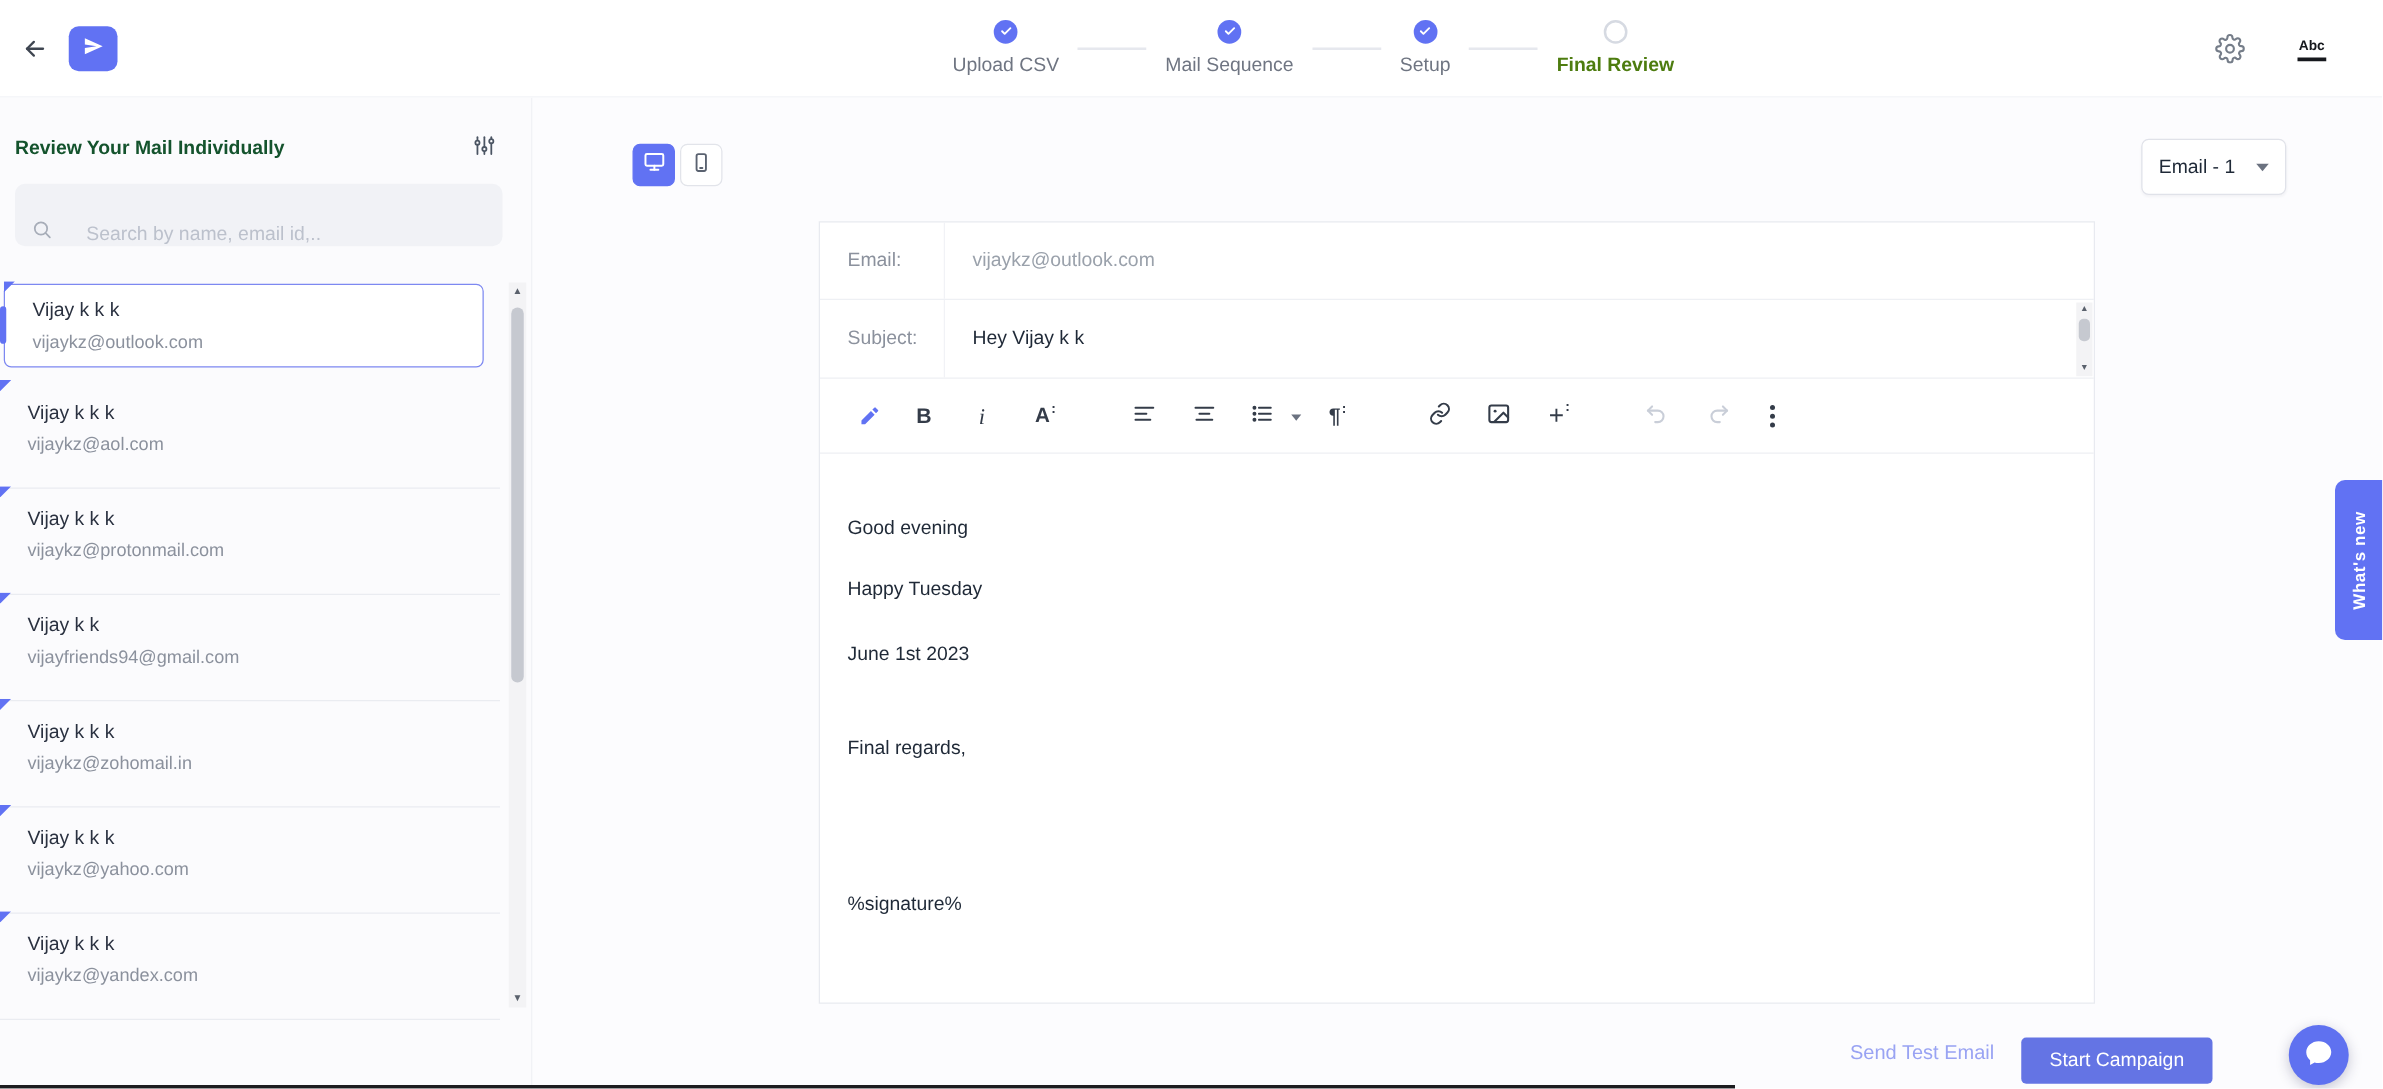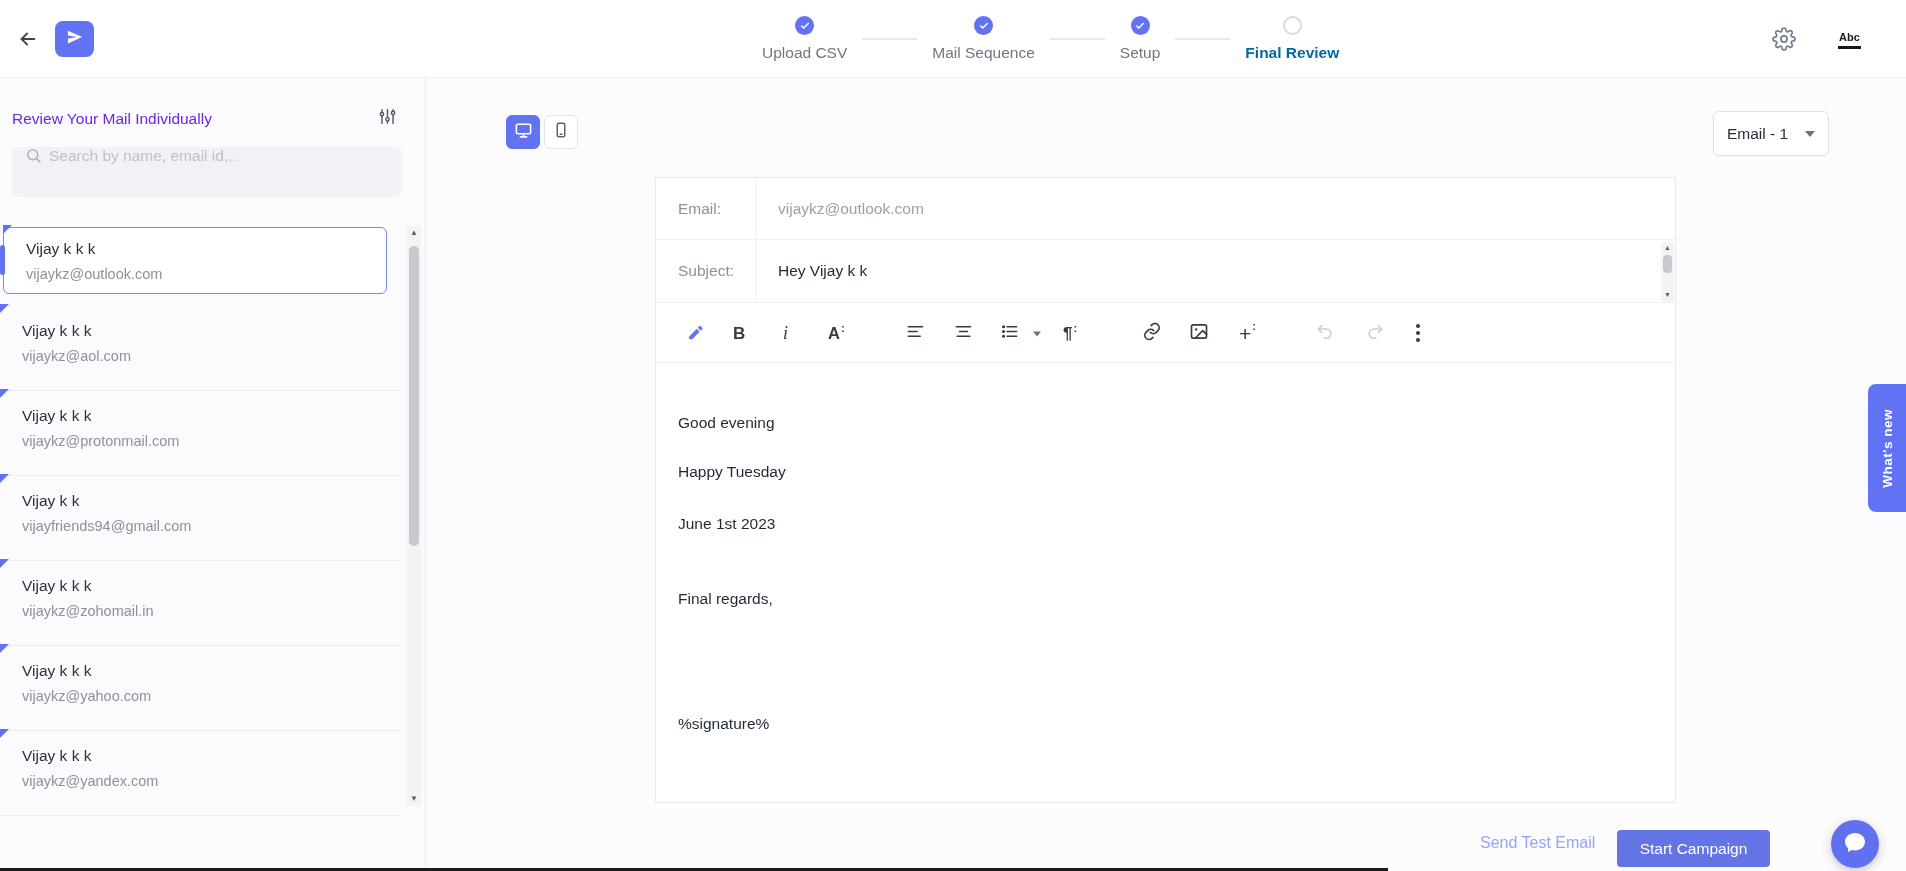--- a/index.html
+++ b/index.html
@@ -16,35 +16,35 @@
               border-radius:8px; display:flex; align-items:center; justify-content:center; }
   .campaign-input { position:absolute; left:108px; top:25px; width:332px; height:45px;
                     border:1px solid #d7dae2; border-radius:6px; padding:0 14px; font-size:15.5px;
                     color:#1f2937; font-family:inherit; outline:none; background:#fff; }
   .stepper { position:absolute; left:762px; top:0; height:78px; display:flex; align-items:center; }
   .step { display:flex; align-items:center; gap:9px;flex-direction:column; }
   .step-circle { width:19px; height:19px; border-radius:50%; background:#6172F3; flex:none;
                  display:flex; align-items:center; justify-content:center; }
   .step-circle.pending { background:#fff; border:2px solid #d6dae2; }
   .step-label { font-size:15.5px; color:#6f7582; white-space:nowrap; }
-  .step-label.current { color:#0369a1; font-weight:700;text-align:center; }
+  .step-label.current { color:#4d7c0f; font-weight:700;text-align:center; }
   .step-dash { width:55px; height:2px; background:#e6e8ee; margin:0 15px; }
   .gear-btn { position:absolute; left:1770px; top:26px; width:28px; height:28px; border:none;
               background:none; cursor:pointer; }
   .abc { position:absolute; left:1838px; top:31px; font-size:11px; font-weight:700; color:#16181d;
          border-bottom:3px solid #16181d; padding:0 1px 3px; cursor:pointer; }
 
   
   .sidebar { position:absolute; left:0; top:78px; width:426px; height:793px; background:#fbfbfd;
              border-right:1px solid #eef0f4; }
-  .sidebar-title { position:absolute; left:12px; top:32px; font-size:15.5px; font-weight:400; color:#6d28d9; }
+  .sidebar-title { position:absolute; left:12px; top:32px; font-size:15.5px; font-weight:700; color:#14532d; }
   .filter-btn { position:absolute; left:372px; top:25px; width:30px; height:30px; border:none;
                 background:none; cursor:pointer; }
   .search-box { position:absolute; left:12px; top:69px; width:390px; height:50px; background:#f1f2f6;
-                border-radius:8px; display:flex; align-items:flex-start; padding:0 13px; gap:7px; }
+                border-radius:8px; display:flex; align-items:flex-end; padding:0 13px; gap:27px; }
   .search-input { flex:1; border:none; background:transparent; outline:none; font-size:15.5px;
                   color:#374151; font-family:inherit; }
   .search-input::placeholder { color:#bcc1cc; }
   .contact-list { position:absolute; left:0; top:140px; width:400px; height:600px; overflow:hidden; }
   .contact { position:relative; height:85px; padding:16px 10px 0 22px; border-bottom:1px solid #eaecf1;
              cursor:pointer; }
   .corner-mark { position:absolute; left:0; top:-2px; width:9px; height:9px; background:#6172F3;
                  clip-path:polygon(0 0,100% 0,0 100%); }
   .contact-name { font-size:15.5px; color:#2a3140; margin-bottom:8px; }
   .contact-email { font-size:14.5px; color:#8b919d; }

